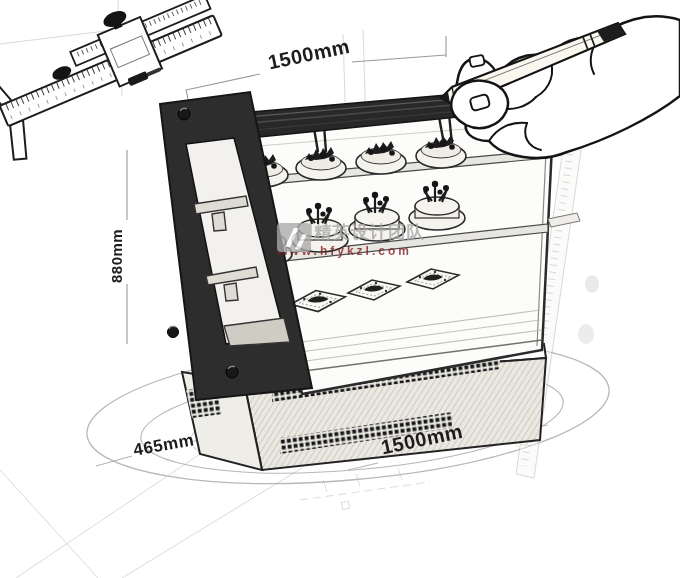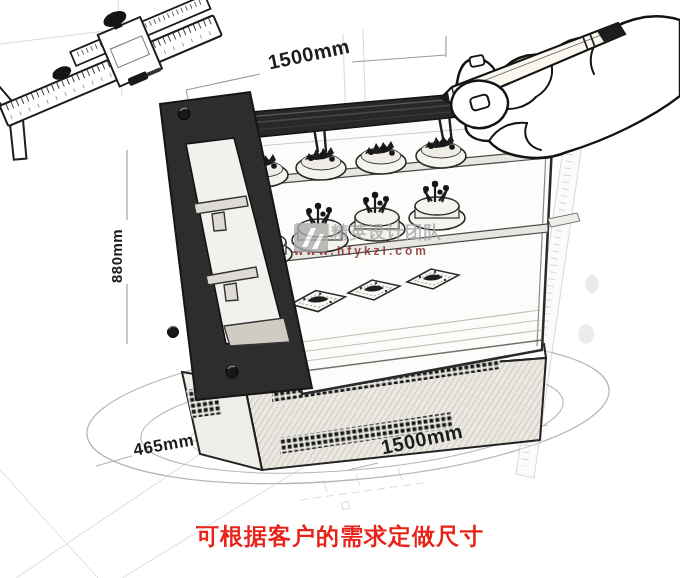--- a/index.html
+++ b/index.html
@@ -15,21 +15,21 @@
   .dim-top{left:266px;top:52px;font-size:20px;transform:rotate(-12deg);transform-origin:0 0;}
   .dim-height{left:108px;top:283px;font-size:15px;transform:rotate(-90deg);transform-origin:0 0;}
   .dim-depth{left:132px;top:441px;font-size:17px;transform:rotate(-10deg);transform-origin:0 0;}
   .dim-bottom{left:379px;top:437px;font-size:20px;transform:rotate(-12deg);transform-origin:0 0;}
   .note{
     position:absolute;left:0;right:0;top:521px;text-align:center;
     font-size:23px;font-weight:600;color:#e8231a;letter-spacing:1px;z-index:6;
   }
   .watermark{
     position:absolute;left:277px;top:223px;display:flex;align-items:flex-start;
-    gap:7px;opacity:0.78;z-index:5;margin-left:17px;
+    gap:7px;opacity:0.78;z-index:5;
   }
   .wm-text{display:flex;flex-direction:column;}
   .wm-team{font-size:17.5px;font-weight:700;color:#a6a6a6;letter-spacing:1px;line-height:1.1;}
   .wm-url{font-size:12px;font-weight:700;color:#7f1d1d;letter-spacing:3px;margin-top:2px;}
 </style>
 </head>
 <body>
 
 <div class="canvas">
 
@@ -254,15 +254,14 @@
     <rect x="0" y="0" width="34" height="29" rx="4" fill="#ababab"></rect>
     <polygon points="8,24 17,5 22,5 13,24" fill="#ffffff"></polygon>
     <polygon points="18,26 26,11 30,11 23,26" fill="#ffffff"></polygon>
   </svg>
   <div class="wm-text">
     <span class="wm-team">优创精英设计团队</span>
     <span class="wm-url">www.hfykzl.com</span>
   </div>
 </div>
 
-<div class="note">可根据客户的需求定做尺寸</div>
 
 </div>
 
 </body></html>

